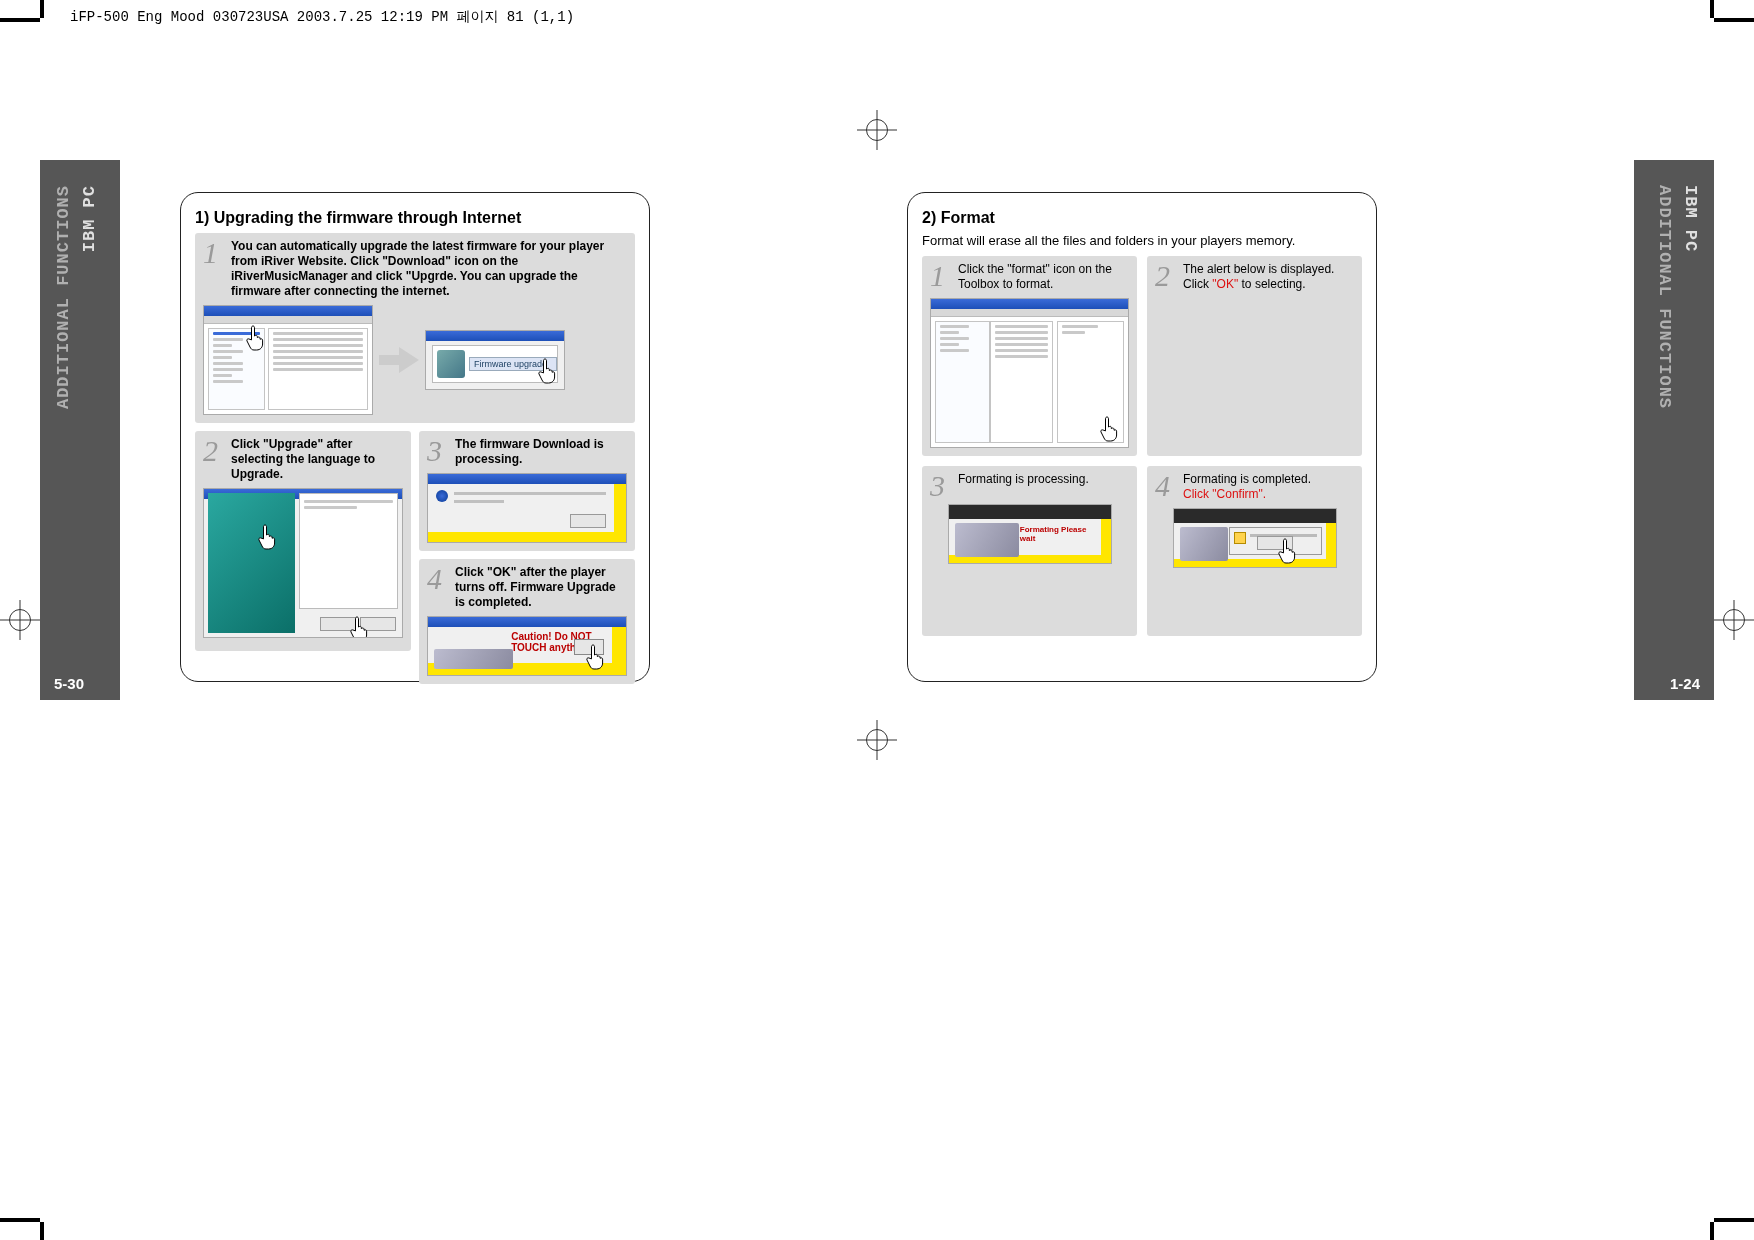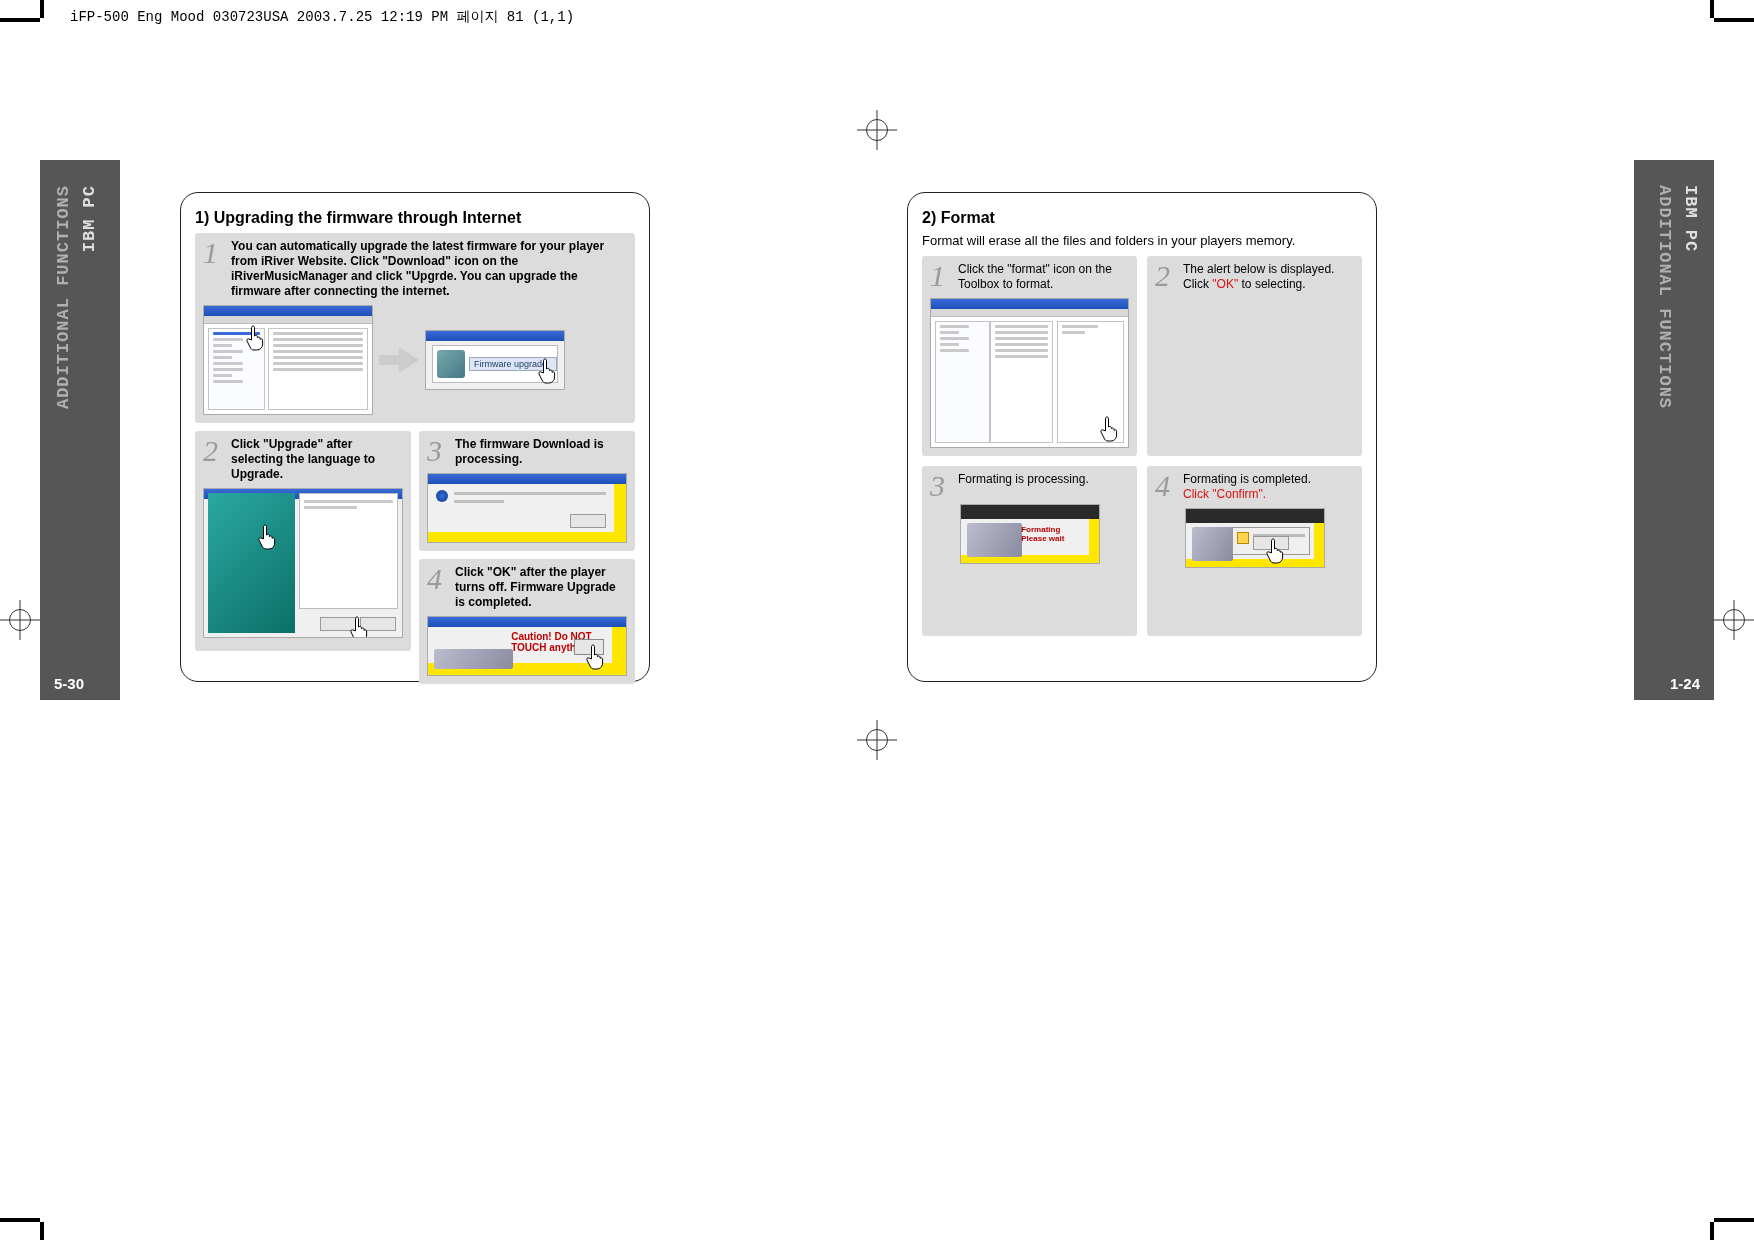--- a/index.html
+++ b/index.html
@@ -213,21 +213,21 @@
   .chip-btn {
     width: 36px; height: 14px; background: #e6e6e6; border: 1px solid #999; font-size: 8px;
     display: flex; align-items: center; justify-content: center;
   }
 
   
   .r-grid { display: grid; grid-template-columns: 1fr 1fr; gap: 10px; }
   .r-step .media { display:flex; justify-content:center; margin-top:6px; }
   .r-shot-a { width: 100%; height: 150px; }
   .r-shot-b { width: 100%; height: 80px; }
-  .r-shot-s { width: 140px; height: 60px; }
+  .r-shot-s { width: 164px; height: 60px; }
   .dark-titlebar { height: 14px; background: #2a2a2a; }
   .caution-strip {
     position: absolute; top: 16px; left: 6px; right: 48px; height: 14px;
     background: #b00; color: #ffeb99; font-size: 8px; font-weight: bold;
     display: flex; align-items: center; padding: 0 4px;
   }
   .ok-box {
     position: absolute; right: 8px; top: 26px;
     width: 30px; height: 16px; background: #e6e6e6; border: 1px solid #888;
   }

